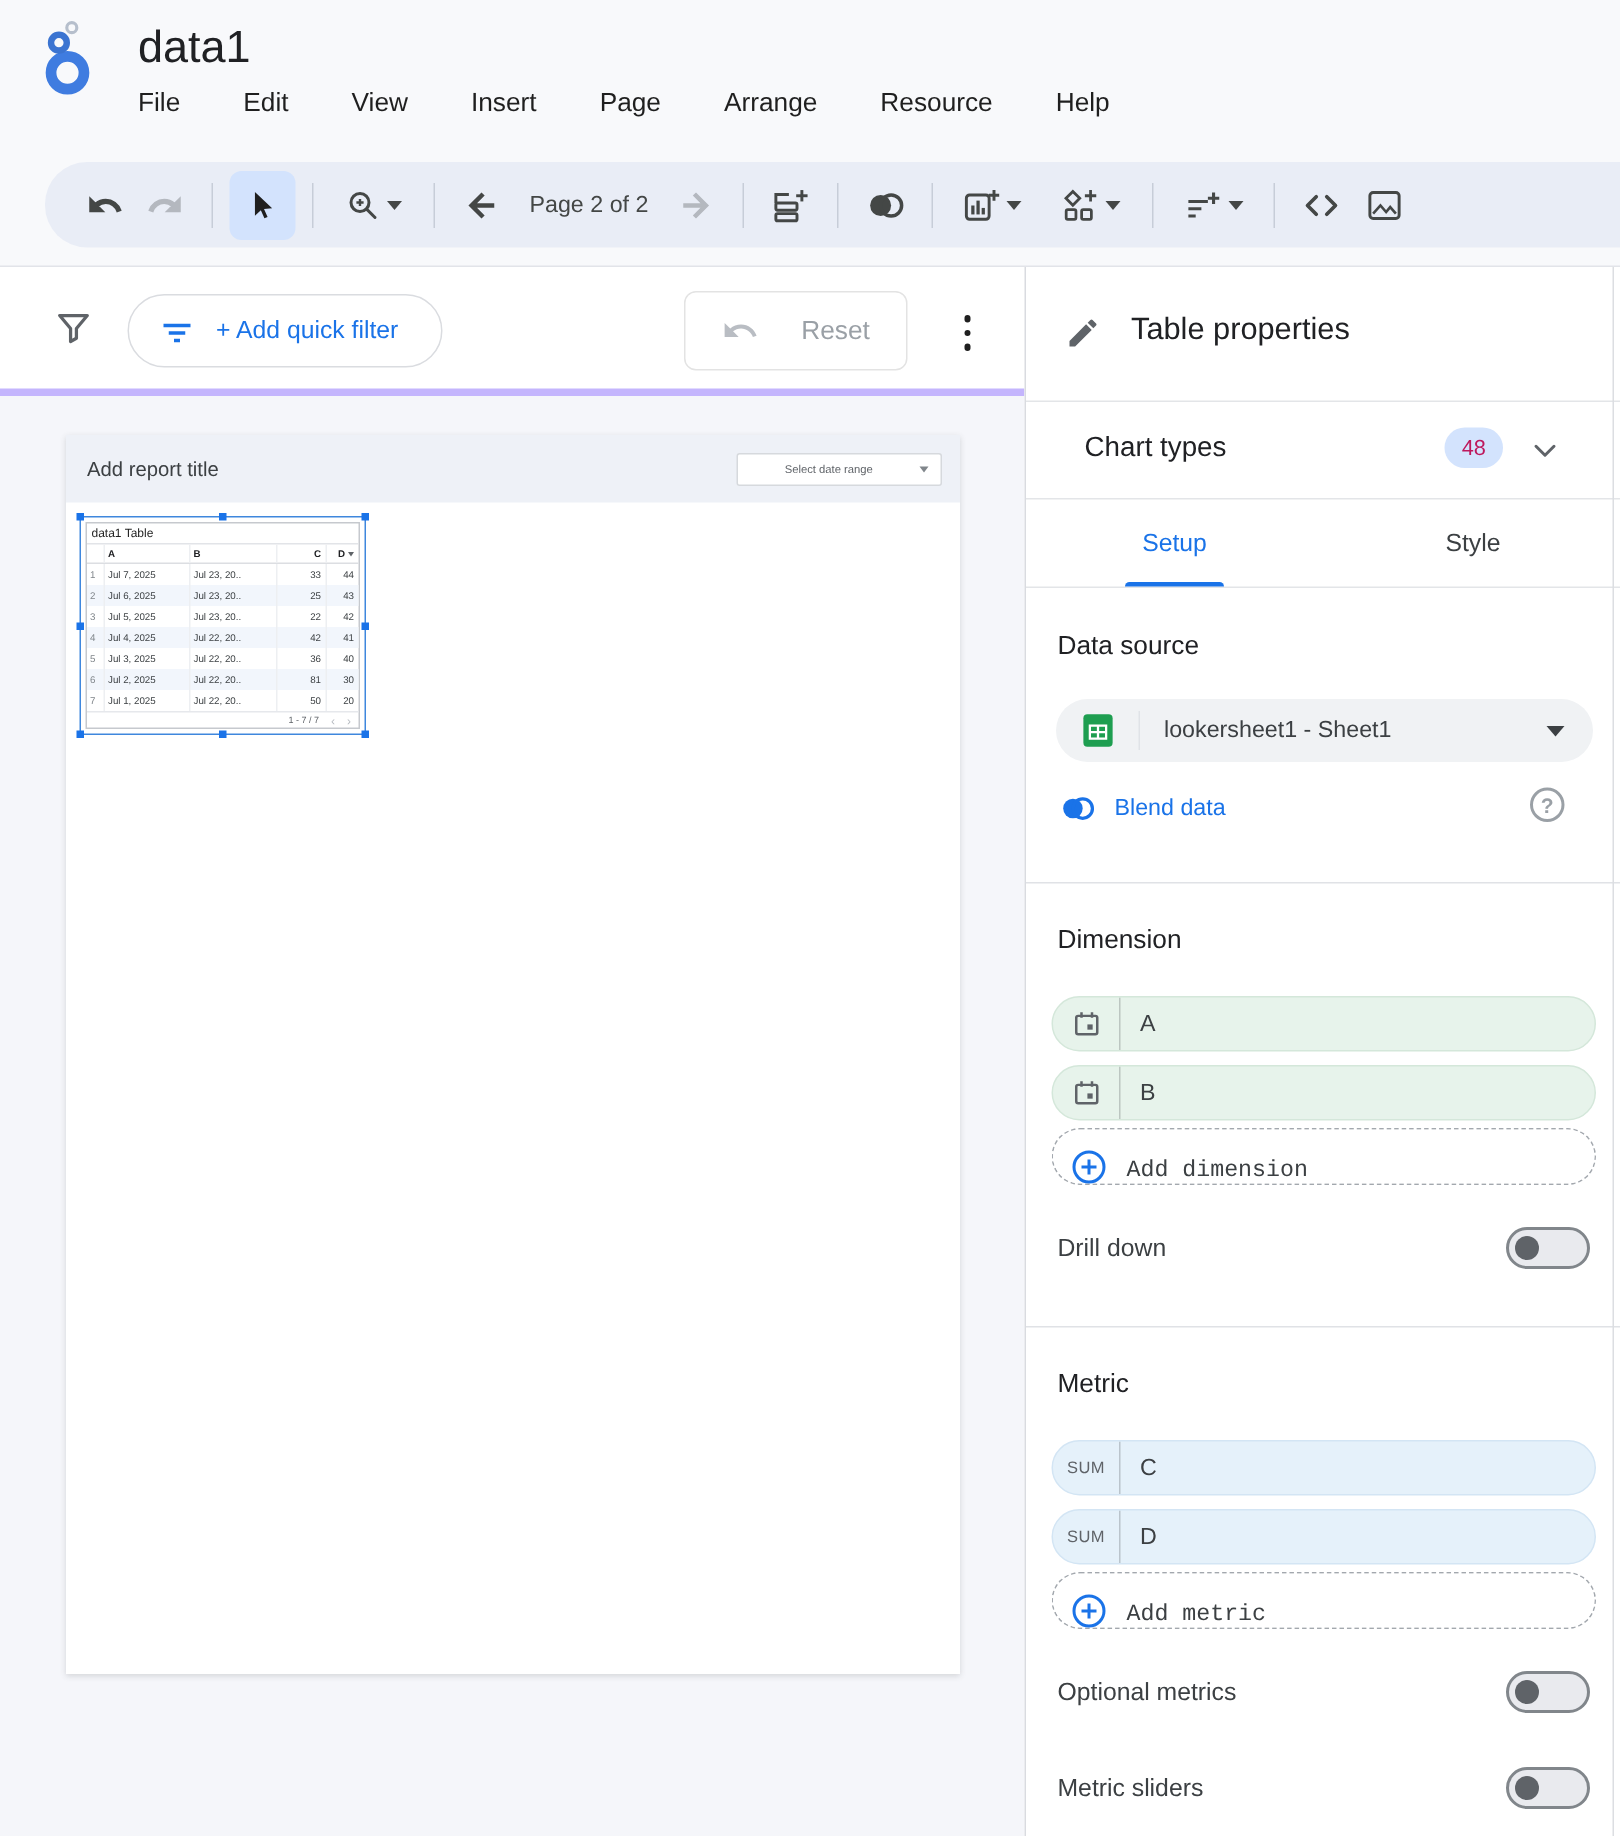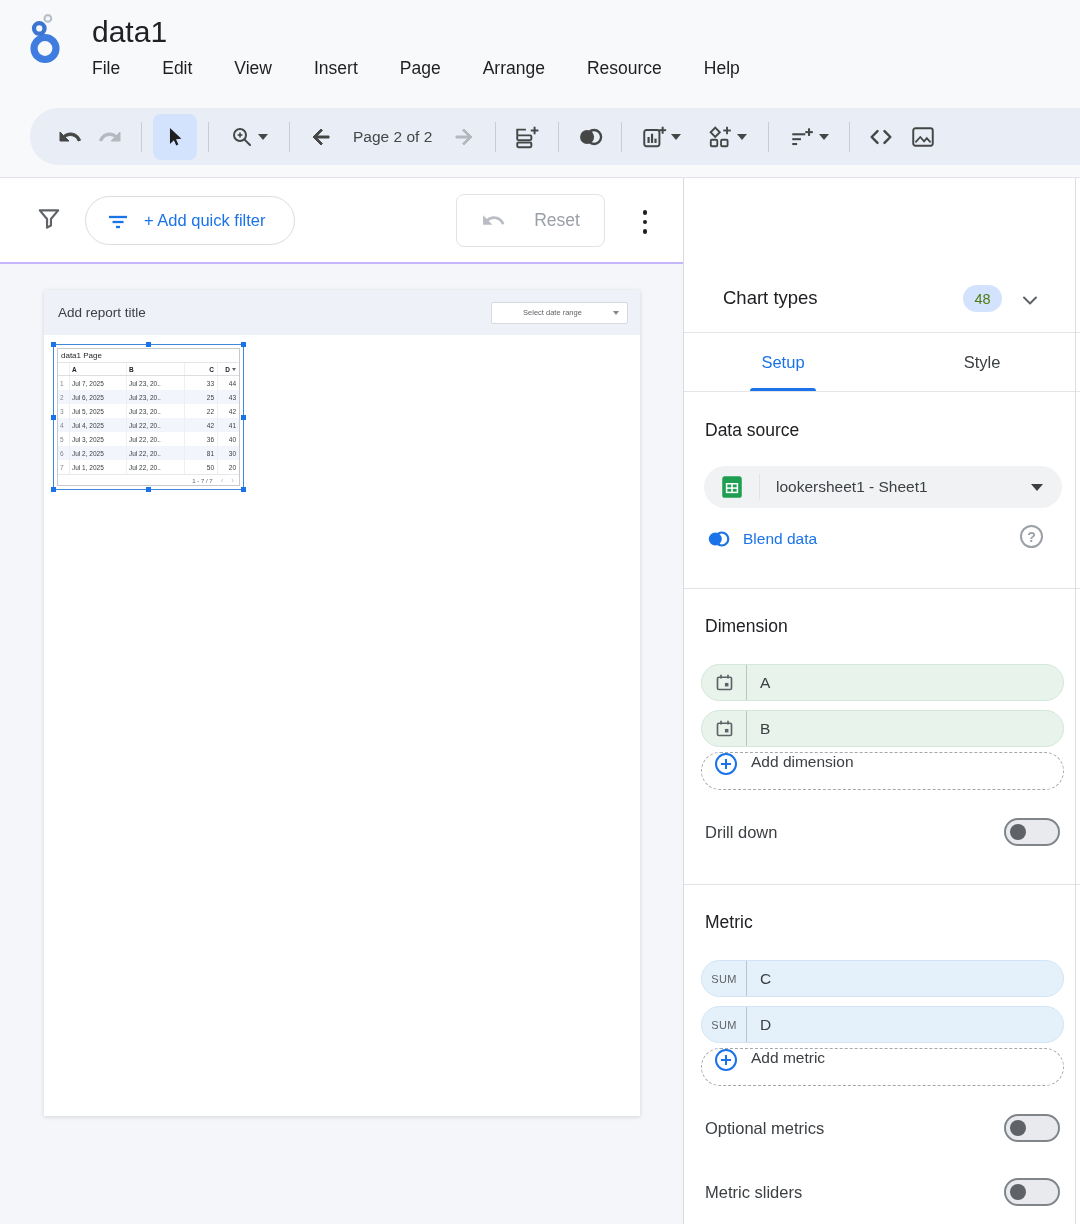--- a/index.html
+++ b/index.html
@@ -24,21 +24,21 @@
   .tb-chip { width:44px; height:46px; background:#d3e3fd; border-radius:8px;
              display:flex; align-items:center; justify-content:center; }
   .tb-caret { width:0; height:0; border-left:5px solid transparent; border-right:5px solid transparent;
               border-top:6px solid #444746; margin-left:4px; }
   .page-label { font-size:15.5px; color:#444746; margin:0 12px; white-space:nowrap; }
   .icon-dark { fill:#444746; stroke:#444746; }
   .icon-dis  { fill:#b4b8bf; stroke:#b4b8bf; }
 
   
   .filter-bar { position:absolute; left:0; top:178px; width:683px; height:86px;
-                background:#fff; border-bottom:2px solid #c4b5fd; }
+                background:#fff; border-bottom:5px solid #c4b5fd; }
   .funnel { position:absolute; left:36px; top:28px; }
   .qf-pill { position:absolute; left:85px; top:18px; height:49px; border:1px solid #dadce0;
              border-radius:25px; display:flex; align-items:center; gap:14px; padding:0 28px 0 20px;
              background:#fff; }
   .qf-pill span { font-size:16.5px; font-weight:500; color:#1a73e8; white-space:nowrap; }
   .reset-btn { position:absolute; left:456px; top:16px; width:149px; height:53px;
                border:1px solid #e3e3e3; border-radius:8px; background:#fff;
                display:flex; align-items:center; justify-content:center; gap:28px; }
   .reset-btn span { font-size:17.5px; color:#9aa0a6; }
   .kebab { position:absolute; left:634px; top:22px; width:22px; height:44px;
@@ -83,21 +83,21 @@
 
   
   .panel { position:absolute; left:683px; top:178px; width:397px; height:1046px; background:#fff;
            border-left:1px solid #d9dbe0; }
   .p-header { position:absolute; left:0; top:0; width:100%; height:90px; border-bottom:1px solid #e3e5e8; }
   .p-header .pt { position:absolute; left:70px; top:30px; font-size:20.5px; color:#202124; }
   .pencil { position:absolute; left:26px; top:32px; }
   .p-charttypes { position:absolute; left:0; top:90px; width:100%; height:65px; border-bottom:1px solid #e3e5e8; }
   .ct-label { position:absolute; left:39px; top:19px; font-size:18.5px; color:#202124; }
   .ct-badge { position:absolute; left:279px; top:17px; min-width:39px; height:27px; border-radius:14px;
-              background:#d3e3fd; color:#4d7c0f; font-size:14.5px; display:flex; align-items:center;
+              background:#d3e3fd; color:#be185d; font-size:14.5px; display:flex; align-items:center;
               justify-content:center; padding:0 8px; }
   .ct-chev { position:absolute; left:334px; top:20px; }
   .p-tabs { position:absolute; left:0; top:155px; width:100%; height:59px; border-bottom:1px solid #e3e5e8; }
   .tab { position:absolute; top:0; width:198px; height:100%; display:flex; align-items:center; justify-content:center;
          font-size:16.5px; font-weight:500; }
   .tab.setup { left:0; color:#1a73e8; }
   .tab.style { left:199px; color:#3c4043; }
   .tab-underline { position:absolute; left:66px; bottom:0; width:66px; height:3px; background:#1a73e8;
                    border-radius:3px 3px 0 0; }
   .sec-heading { position:absolute; left:21px; font-size:17.5px; font-weight:500; color:#202124; }
@@ -115,22 +115,22 @@
   .p-divider { position:absolute; left:0; width:100%; height:1px; background:#e0e2e6; }
   .field-chip { position:absolute; left:17px; width:363px; height:37px; border-radius:18.5px;
                 display:flex; align-items:center; overflow:hidden; }
   .field-chip.green { background:#e7f3eb; border:1px solid #d4e7da; }
   .field-chip.blue  { background:#e5f1fa; border:1px solid #d3e5f4; }
   .chip-left { width:45px; height:100%; display:flex; align-items:center; justify-content:center;
                border-right:1px solid rgba(60,64,67,.25); flex:none; }
   .chip-label { margin-left:13px; font-size:15.5px; color:#3c4043; }
   .sum-tag { font-size:11px; font-weight:400; letter-spacing:.3px; color:#5f6368; }
   .add-pill { position:absolute; left:17px; width:363px; height:38px; border:1.4px dashed #a3a8ae;
-              border-radius:19px; display:flex; align-items:flex-start; gap:14px; padding-left:13px;
-              background:#fff; }
+              border-radius:19px; display:flex; align-items:flex-end; gap:14px; padding-left:13px;
+              background:#fff;font-family:Liberation Mono, monospace; }
   .add-pill span { font-size:15.5px; font-weight:500; color:#3c4043; }
   .plus-circle { width:22px; height:22px; border:2px solid #1a73e8; border-radius:50%; position:relative; flex:none; }
   .plus-circle::before, .plus-circle::after { content:""; position:absolute; background:#1a73e8; }
   .plus-circle::before { left:4px; right:4px; top:8px; height:2px; }
   .plus-circle::after { top:4px; bottom:4px; left:8px; width:2px; }
   .toggle-row { position:absolute; left:21px; width:355px; height:36px; display:flex; align-items:center;
                 justify-content:space-between; }
   .toggle-row span { font-size:16.5px; color:#3c4043; }
   .toggle { width:56px; height:28px; border:2px solid #81868b; border-radius:15px; background:#e9eaee;
             position:relative; flex:none; }
@@ -302,21 +302,21 @@
       <div class="sel-outline">
         <i class="handle" style="left:-3px; top:-3px"></i>
         <i class="handle" style="right:-3px; top:-3px"></i>
         <i class="handle" style="left:-3px; bottom:-3px"></i>
         <i class="handle" style="right:-3px; bottom:-3px"></i>
         <i class="handle" style="left:50%; margin-left:-2.5px; top:-3px"></i>
         <i class="handle" style="left:50%; margin-left:-2.5px; bottom:-3px"></i>
         <i class="handle" style="left:-3px; top:50%; margin-top:-2.5px"></i>
         <i class="handle" style="right:-3px; top:50%; margin-top:-2.5px"></i>
       </div>
-      <div class="tc-title">data1 Page</div>
+      <div class="tc-title">data1 Table</div>
       <div class="tr head">
         <div class="td num"></div>
         <div class="td l">A</div>
         <div class="td l">B</div>
         <div class="td r">C</div>
         <div class="td r">
             <span>D</span>
             <i class="sort-caret"></i>
           </div>
       </div>
@@ -372,20 +372,26 @@
       <div class="tc-pager">
         <span>1 - 7 / 7</span>
         <span class="chev">‹</span>
         <span class="chev">›</span>
       </div>
     </div>
   </div>
 </div>
 
 <div class="panel">
+  <div class="p-header">
+    <svg class="pencil" width="24" height="24" viewBox="0 0 24 24">
+      <path fill="#5f6368" d="M3 17.25V21h3.75L17.81 9.94l-3.75-3.75L3 17.25zM20.71 7.04c.39-.39.39-1.02 0-1.41l-2.34-2.34a.9959.9959 0 0 0-1.41 0l-1.83 1.83 3.75 3.75 1.83-1.83z"></path>
+    </svg>
+    <div class="pt">Table properties</div>
+  </div>
 
   <div class="p-charttypes">
     <span class="ct-label">Chart types</span>
     <span class="ct-badge">48</span>
     <svg class="ct-chev" width="24" height="24" viewBox="0 0 24 24" fill="none">
       <polyline points="6,9.5 12,15.5 18,9.5" stroke="#5f6368" stroke-width="2" stroke-linecap="round" stroke-linejoin="round"></polyline>
     </svg>
   </div>
 
   <div class="p-tabs">

